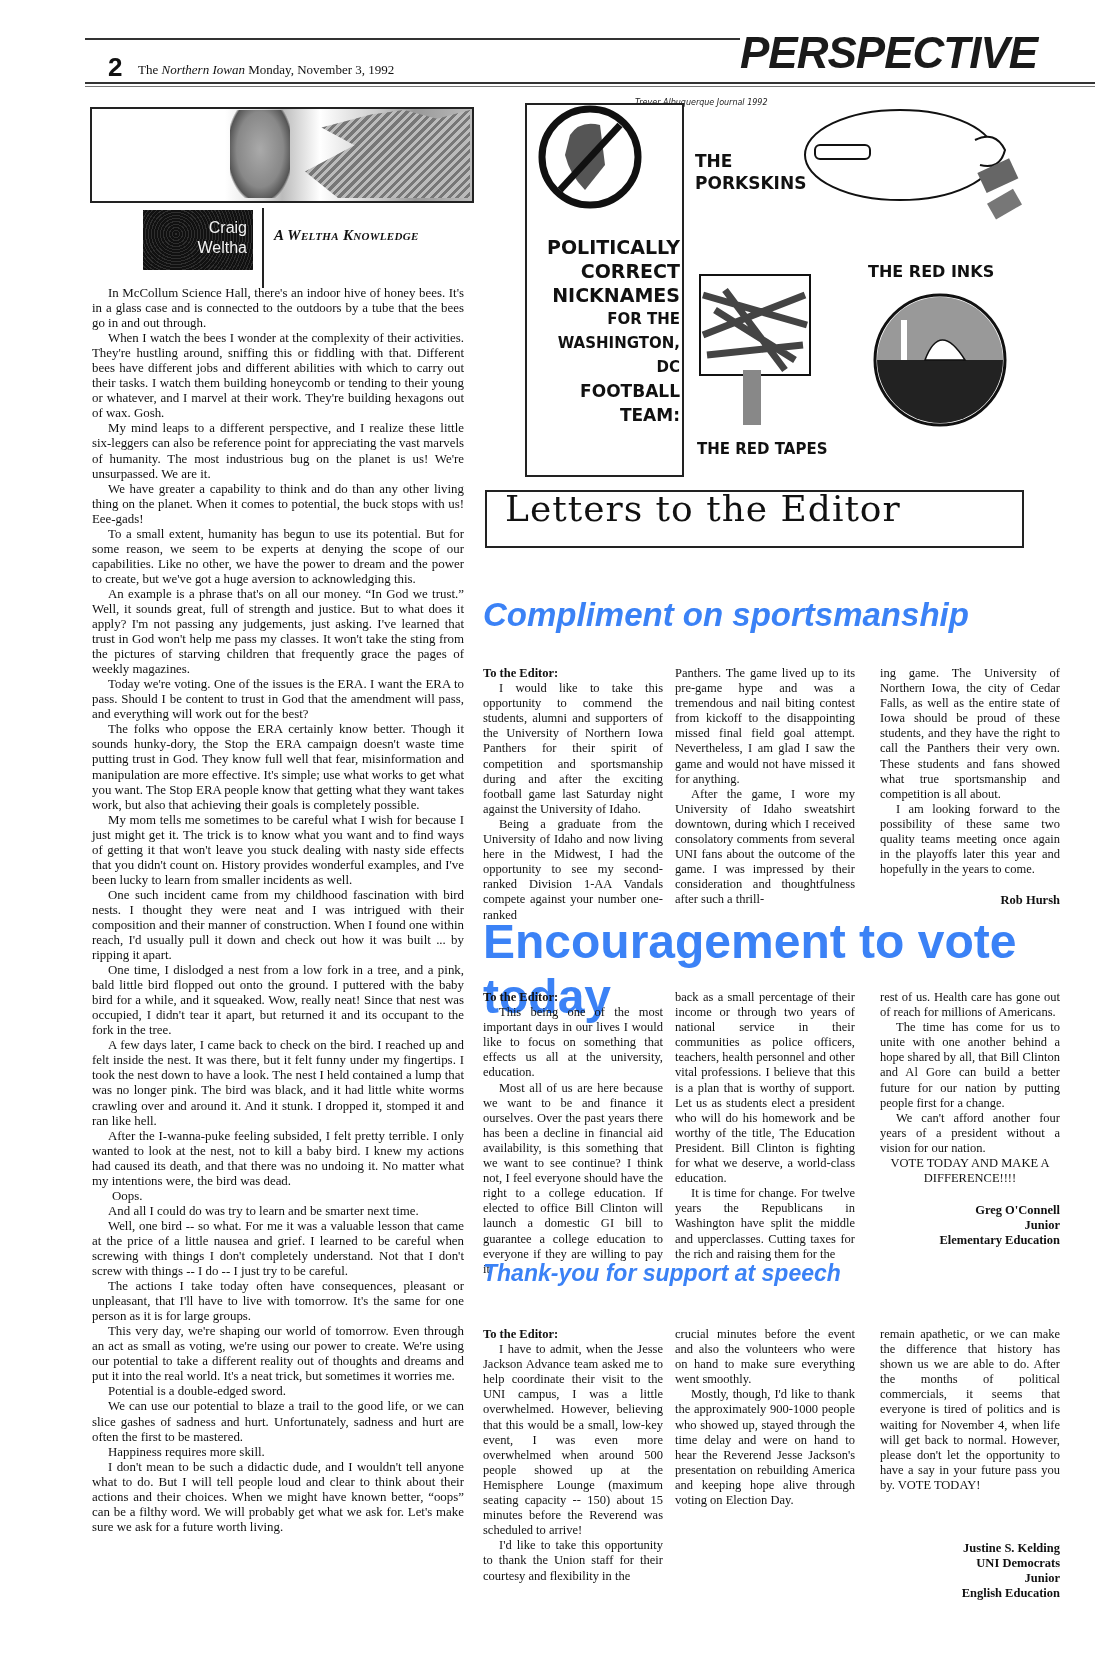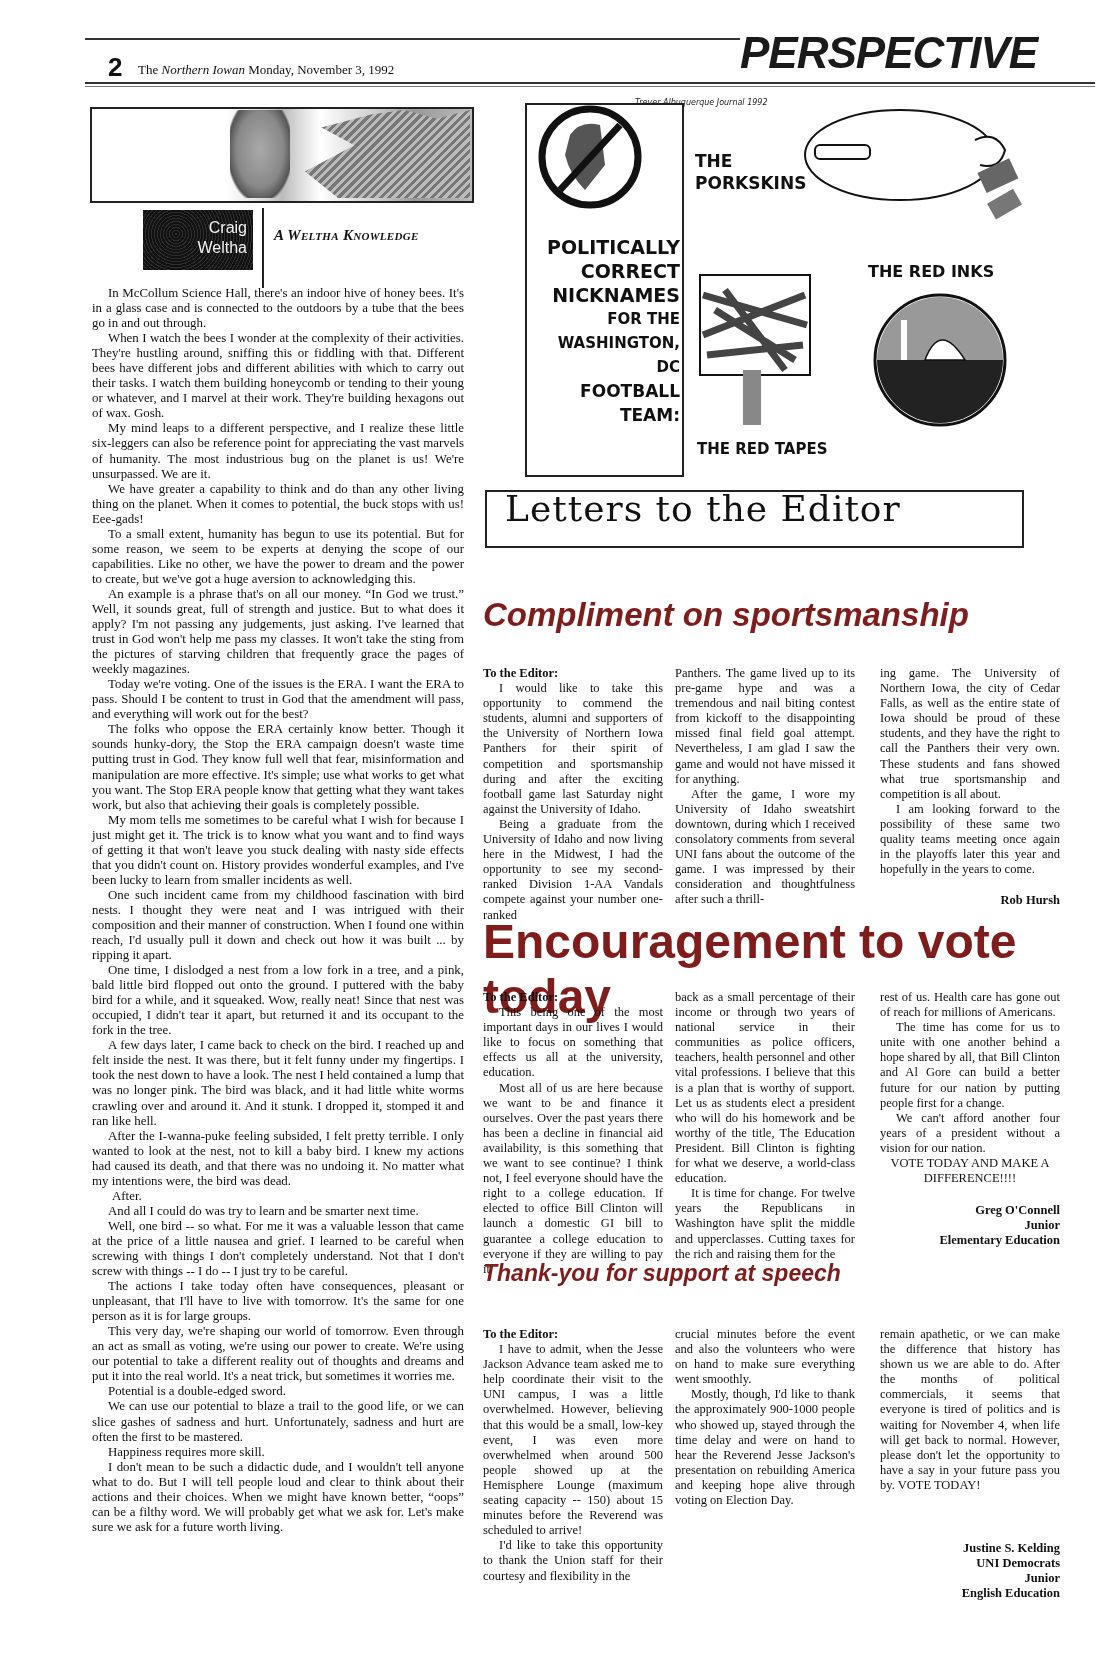--- a/index.html
+++ b/index.html
@@ -19,21 +19,21 @@
   .name{right:6px;font-family:"Liberation Sans",sans-serif;color:#f2f2f2;font-size:16px;line-height:20px;text-align:right;position:absolute;top:8px;}
   .vline{left:262px;top:208px;width:2px;height:80px;background:#222;}
   .colname{left:274px;top:227px;font-weight:bold;font-style:italic;font-size:15px;font-variant:small-caps;letter-spacing:.3px;}
   .col-left{left:92px;top:286px;width:372px;font-size:12.9px;line-height:15.05px;text-align:justify;}
   .col-left p{margin:0;text-indent:16px;}
   .col-left p.noind{text-indent:20px;}
   .cartoon-panel{left:525px;top:103px;width:155px;height:370px;border:2px solid #222;}
   .ctext{font-family:"DejaVu Sans",sans-serif;font-weight:bold;color:#111;}
   .letters-box{left:485px;top:490px;width:535px;height:54px;border:2px solid #222;}
   .letters-title{left:505px;top:488px;font-family:"DejaVu Serif",serif;font-size:36px;letter-spacing:1px;font-weight:normal;}
-  .h2{font-family:"Liberation Sans",sans-serif;font-weight:bold;color:#7f1d1d;}
+  .h2{font-family:"Liberation Sans",sans-serif;font-weight:bold;color:#3b82f6;}
   .h2i{font-style:italic;}
   .lcol{font-size:12.5px;line-height:15.1px;text-align:justify;}
   .lcol p{margin:0;text-indent:16px;}
   .lcol .to{text-indent:0;font-weight:bold;}
   .sig{font-weight:bold;font-size:12.5px;line-height:15.1px;text-align:right;}
   .center{text-align:center;text-indent:0 !important;}
 </style>
 </head>
 <body>
 
@@ -67,21 +67,21 @@
   <p>We have greater a capability to think and do than any other living thing on the planet. When it comes to potential, the buck stops with us! Eee-gads!</p>
   <p>To a small extent, humanity has begun to use its potential. But for some reason, we seem to be experts at denying the scope of our capabilities. Like no other, we have the power to dream and the power to create, but we've got a huge aversion to acknowledging this.</p>
   <p>An example is a phrase that's on all our money. “In God we trust.” Well, it sounds great, full of strength and justice. But to what does it apply? I'm not passing any judgements, just asking. I've learned that trust in God won't help me pass my classes. It won't take the sting from the pictures of starving children that frequently grace the pages of weekly magazines.</p>
   <p>Today we're voting. One of the issues is the ERA. I want the ERA to pass. Should I be content to trust in God that the amendment will pass, and everything will work out for the best?</p>
   <p>The folks who oppose the ERA certainly know better. Though it sounds hunky-dory, the Stop the ERA campaign doesn't waste time putting trust in God. They know full well that fear, misinformation and manipulation are more effective. It's simple; use what works to get what you want. The Stop ERA people know that getting what they want takes work, but also that achieving their goals is completely possible.</p>
   <p>My mom tells me sometimes to be careful what I wish for because I just might get it. The trick is to know what you want and to find ways of getting it that won't leave you stuck dealing with nasty side effects that you didn't count on. History provides wonderful examples, and I've been lucky to learn from smaller incidents as well.</p>
   <p>One such incident came from my childhood fascination with bird nests. I thought they were neat and I was intrigued with their composition and their manner of construction. When I found one within reach, I'd usually pull it down and check out how it was built ... by ripping it apart.</p>
   <p>One time, I dislodged a nest from a low fork in a tree, and a pink, bald little bird flopped out onto the ground. I puttered with the baby bird for a while, and it squeaked. Wow, really neat! Since that nest was occupied, I didn't tear it apart, but returned it and its occupant to the fork in the tree.</p>
   <p>A few days later, I came back to check on the bird. I reached up and felt inside the nest. It was there, but it felt funny under my fingertips. I took the nest down to have a look. The nest I held contained a lump that was no longer pink. The bird was black, and it had little white worms crawling over and around it. And it stunk. I dropped it, stomped it and ran like hell.</p>
   <p>After the I-wanna-puke feeling subsided, I felt pretty terrible. I only wanted to look at the nest, not to kill a baby bird. I knew my actions had caused its death, and that there was no undoing it. No matter what my intentions were, the bird was dead.</p>
-  <p class="noind">After.</p>
+  <p class="noind">Oops.</p>
   <p>And all I could do was try to learn and be smarter next time.</p>
   <p>Well, one bird -- so what. For me it was a valuable lesson that came at the price of a little nausea and grief. I learned to be careful when screwing with things I don't completely understand. Not that I don't screw with things -- I do -- I just try to be careful.</p>
   <p>The actions I take today often have consequences, pleasant or unpleasant, that I'll have to live with tomorrow. It's the same for one person as it is for large groups.</p>
   <p>This very day, we're shaping our world of tomorrow. Even through an act as small as voting, we're using our power to create. We're using our potential to take a different reality out of thoughts and dreams and put it into the real world. It's a neat trick, but sometimes it worries me.</p>
   <p>Potential is a double-edged sword.</p>
   <p>We can use our potential to blaze a trail to the good life, or we can slice gashes of sadness and hurt. Unfortunately, sadness and hurt are often the first to be mastered.</p>
   <p>Happiness requires more skill.</p>
   <p>I don't mean to be such a didactic dude, and I wouldn't tell anyone what to do. But I will tell people loud and clear to think about their actions and their choices. When we might have known better, “oops” can be a filthy word. We will probably get what we ask for. Let's make sure we ask for a future worth living.</p>
 </div>
 

